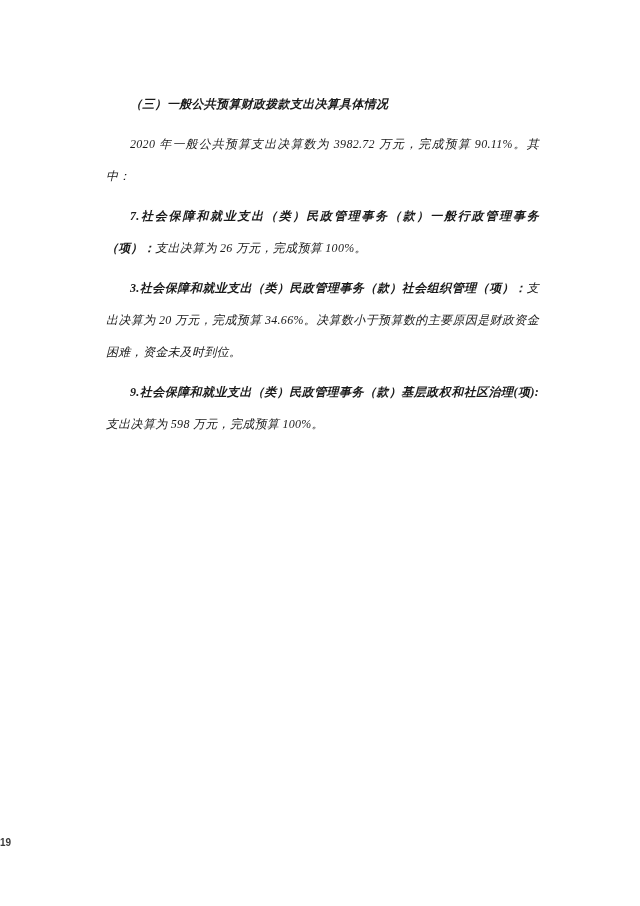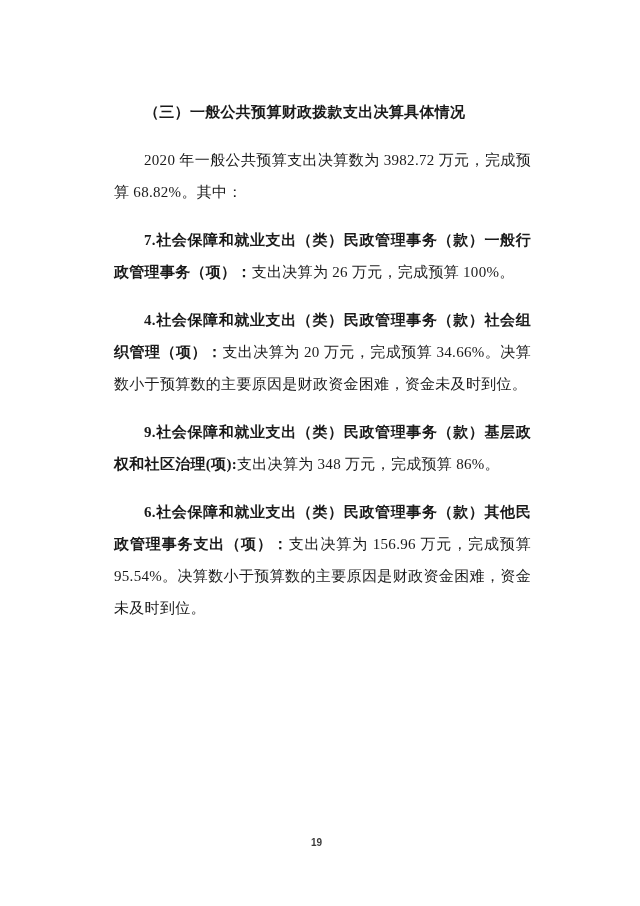--- a/index.html
+++ b/index.html
@@ -16,62 +16,61 @@
     color: #1a1a1a;
     overflow: hidden;
   }
   .content {
     position: absolute;
     left: 98px;
     top: 80px;
     width: 449px;
   }
   .content p {
-    margin: 16px;
-    font-size: 15px;
+    margin: 8px;
+    font-size: 12px;
     line-height: 32px;
     text-align: justify;
     text-justify: inter-ideograph;
     text-indent: 2em;
     letter-spacing: 0.3px;
+    font-style: italic;
   }
   .heading {
     font-weight: bold;
   }
   .item-label {
     font-weight: bold;
   }
   .page-number {
     position: absolute;
     left: 0;
     right: 7px;
     top: 837px;
-    text-align: center;
     font-size: 10px;
     font-family: "Liberation Sans", "DejaVu Sans", sans-serif;
     font-weight: bold;
     color: #3a3a3a;
   }
 </style>
 </head>
 <body>
 
 <div class="page">
   <div class="content">
 
     <p class="heading">（三）一般公共预算财政拨款支出决算具体情况</p>
 
-    <p>2020 年一般公共预算支出决算数为 3982.72 万元，完成预算 68.82%。其中：</p>
+    <p>2020 年一般公共预算支出决算数为 3982.72 万元，完成预算 90.11%。其中：</p>
 
 
     <p><span class="item-label">7.社会保障和就业支出（类）民政管理事务（款）一般行政管理事务（项）：</span><span>支出决算为 26 万元，完成预算 100%。</span></p>
 
-    <p><span class="item-label">4.社会保障和就业支出（类）民政管理事务（款）社会组织管理（项）：</span><span>支出决算为 20 万元，完成预算 34.66%。决算数小于预算数的主要原因是财政资金困难，资金未及时到位。</span></p>
+    <p><span class="item-label">3.社会保障和就业支出（类）民政管理事务（款）社会组织管理（项）：</span><span>支出决算为 20 万元，完成预算 34.66%。决算数小于预算数的主要原因是财政资金困难，资金未及时到位。</span></p>
 
 
-    <p><span class="item-label">9.社会保障和就业支出（类）民政管理事务（款）基层政权和社区治理(项):</span><span>支出决算为 348 万元，完成预算 86%。</span></p>
+    <p><span class="item-label">9.社会保障和就业支出（类）民政管理事务（款）基层政权和社区治理(项):</span><span>支出决算为 598 万元，完成预算 100%。</span></p>
 
-    <p><span class="item-label">6.社会保障和就业支出（类）民政管理事务（款）其他民政管理事务支出（项）：</span><span>支出决算为 156.96 万元，完成预算 95.54%。决算数小于预算数的主要原因是财政资金困难，资金未及时到位。</span></p>
 
   </div>
 
   <div class="page-number">19</div>
 </div>
 
 </body></html>

